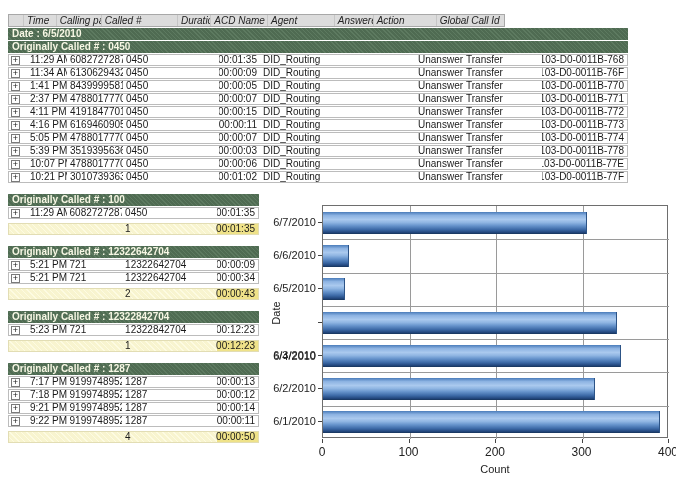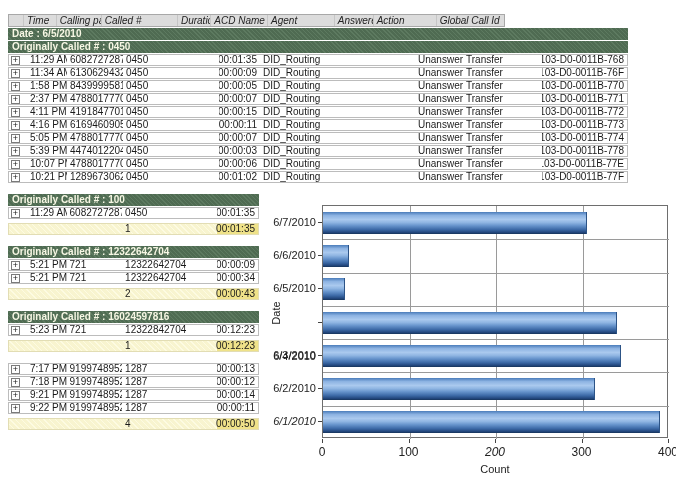--- a/index.html
+++ b/index.html
@@ -130,21 +130,21 @@
             <div class="cell col-acd">DID_Routing</div>
             <div class="cell col-agent"></div>
             <div class="cell col-answered">Unanswered</div>
             <div class="cell col-action">Transfer</div>
             <div class="cell col-global r">10103-D0-0011B-76F</div>
           </div>
           <div class="row w-full">
             <div class="cell col-expand">
               <div class="plusbox">+</div>
             </div>
-            <div class="cell col-time">1:58 PM</div>
+            <div class="cell col-time">1:41 PM</div>
             <div class="cell col-calling">8439999581</div>
             <div class="cell col-called">0450</div>
             <div class="cell col-duration r">00:00:05</div>
             <div class="cell col-acd">DID_Routing</div>
             <div class="cell col-agent"></div>
             <div class="cell col-answered">Unanswered</div>
             <div class="cell col-action">Transfer</div>
             <div class="cell col-global r">10103-D0-0011B-770</div>
           </div>
           <div class="row w-full">
@@ -201,21 +201,21 @@
             <div class="cell col-agent"></div>
             <div class="cell col-answered">Unanswered</div>
             <div class="cell col-action">Transfer</div>
             <div class="cell col-global r">10103-D0-0011B-774</div>
           </div>
           <div class="row w-full">
             <div class="cell col-expand">
               <div class="plusbox">+</div>
             </div>
             <div class="cell col-time">5:39 PM</div>
-            <div class="cell col-calling">4474012204</div>
+            <div class="cell col-calling">3519395636</div>
             <div class="cell col-called">0450</div>
             <div class="cell col-duration r">00:00:03</div>
             <div class="cell col-acd">DID_Routing</div>
             <div class="cell col-agent"></div>
             <div class="cell col-answered">Unanswered</div>
             <div class="cell col-action">Transfer</div>
             <div class="cell col-global r">10103-D0-0011B-778</div>
           </div>
           <div class="row w-full">
             <div class="cell col-expand">
@@ -229,21 +229,21 @@
             <div class="cell col-agent"></div>
             <div class="cell col-answered">Unanswered</div>
             <div class="cell col-action">Transfer</div>
             <div class="cell col-global r">10103-D0-0011B-77E</div>
           </div>
           <div class="row w-full">
             <div class="cell col-expand">
               <div class="plusbox">+</div>
             </div>
             <div class="cell col-time">10:21 PM</div>
-            <div class="cell col-calling">1289673062</div>
+            <div class="cell col-calling">3010739363</div>
             <div class="cell col-called">0450</div>
             <div class="cell col-duration r">00:01:02</div>
             <div class="cell col-acd">DID_Routing</div>
             <div class="cell col-agent"></div>
             <div class="cell col-answered">Unanswered</div>
             <div class="cell col-action">Transfer</div>
             <div class="cell col-global r">10103-D0-0011B-77F</div>
           </div>
         </div>
         <div class="group">
@@ -287,39 +287,40 @@
           </div>
           <div class="sumrow">
             <div class="sumcell col-expand"></div>
             <div class="sumcell col-time"></div>
             <div class="sumcell col-calling"></div>
             <div class="sumcell col-called">2</div>
             <div class="sumcell col-duration sum-total">00:00:43</div>
           </div>
         </div>
         <div class="group">
-          <div class="groupbar w-narrow">Originally Called # : 16024597816</div>
+          <div class="groupbar w-narrow">Originally Called # : 12322842704</div>
           <div class="row w-narrow">
             <div class="cell col-expand">
               <div class="plusbox">+</div>
             </div>
             <div class="cell col-time">5:23 PM</div>
             <div class="cell col-calling">721</div>
             <div class="cell col-called">12322842704</div>
             <div class="cell col-duration r">00:12:23</div>
           </div>
           <div class="sumrow">
             <div class="sumcell col-expand"></div>
             <div class="sumcell col-time"></div>
             <div class="sumcell col-calling"></div>
             <div class="sumcell col-called">1</div>
             <div class="sumcell col-duration sum-total">00:12:23</div>
           </div>
         </div>
         <div class="group">
+          <div class="groupbar w-narrow">Originally Called # : 1287</div>
           <div class="row w-narrow">
             <div class="cell col-expand">
               <div class="plusbox">+</div>
             </div>
             <div class="cell col-time">7:17 PM</div>
             <div class="cell col-calling">9199748952</div>
             <div class="cell col-called">1287</div>
             <div class="cell col-duration r">00:00:13</div>
           </div>
           <div class="row w-narrow">
@@ -379,36 +380,36 @@
         <div class="bar" title="6/3/2010: 345" style="top: 139px; width: 298px;"></div>
         <div class="bar" title="6/2/2010: 315" style="top: 172px; width: 272px;"></div>
         <div class="bar" title="6/1/2010: 390" style="top: 205px; width: 337px;"></div>
       </div>
     <div id="chart-decor">
         <div class="xtick" style="left: 52px;"></div>
         <div class="xlab" style="left: 52px;">0</div>
         <div class="xtick" style="left: 138.5px;"></div>
         <div class="xlab" style="left: 138.5px;">100</div>
         <div class="xtick" style="left: 225px;"></div>
-        <div class="xlab" style="left: 225px; font-style: italic;">200</div>
+        <div class="xlab" style="left: 225px;">200</div>
         <div class="xtick" style="left: 311.5px;"></div>
         <div class="xlab" style="left: 311.5px;">300</div>
         <div class="xtick" style="left: 398px;"></div>
         <div class="xlab" style="left: 398px;">400</div>
         <div class="ylab" style="left: 0px; top: 21px;">6/7/2010</div>
         <div class="ytick" style="left: 48px; top: 27px;"></div>
         <div class="ylab" style="left: 0px; top: 54px;">6/6/2010</div>
         <div class="ytick" style="left: 48px; top: 60px;"></div>
         <div class="ylab" style="left: 0px; top: 87px;">6/5/2010</div>
         <div class="ytick" style="left: 48px; top: 93px;"></div>
         <div class="ylab" style="left: 0px; top: 121px; margin-top: 34px;">6/4/2010</div>
         <div class="ytick" style="left: 48px; top: 127px;"></div>
         <div class="ylab" style="left: 0px; top: 154px;">6/3/2010</div>
         <div class="ytick" style="left: 48px; top: 160px;"></div>
         <div class="ylab" style="left: 0px; top: 187px;">6/2/2010</div>
         <div class="ytick" style="left: 48px; top: 193px;"></div>
-        <div class="ylab" style="left: 0px; top: 220px; font-style: italic;">6/1/2010</div>
+        <div class="ylab" style="left: 0px; top: 220px;">6/1/2010</div>
         <div class="ytick" style="left: 48px; top: 226px;"></div>
       </div>
     <div class="xtitle">Count</div>
   </div>
 
 </div>
 
 </body></html>

